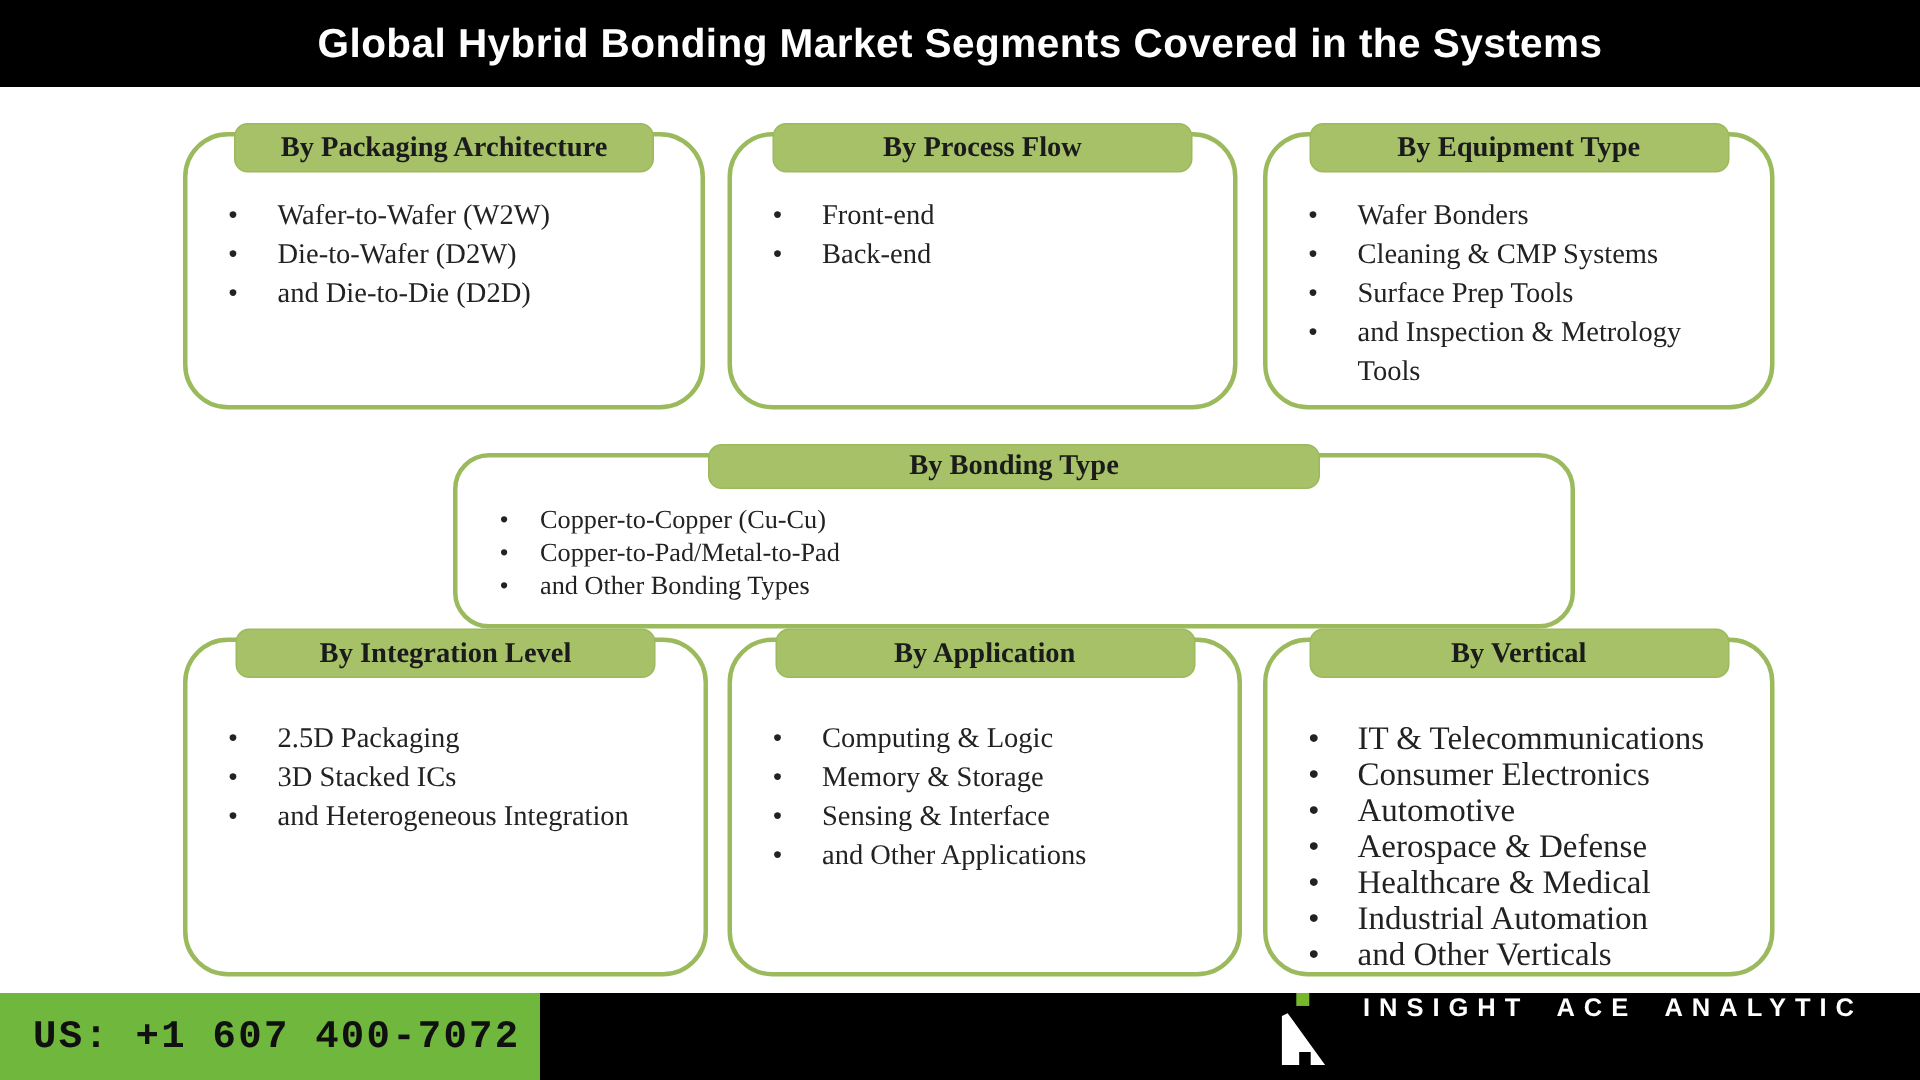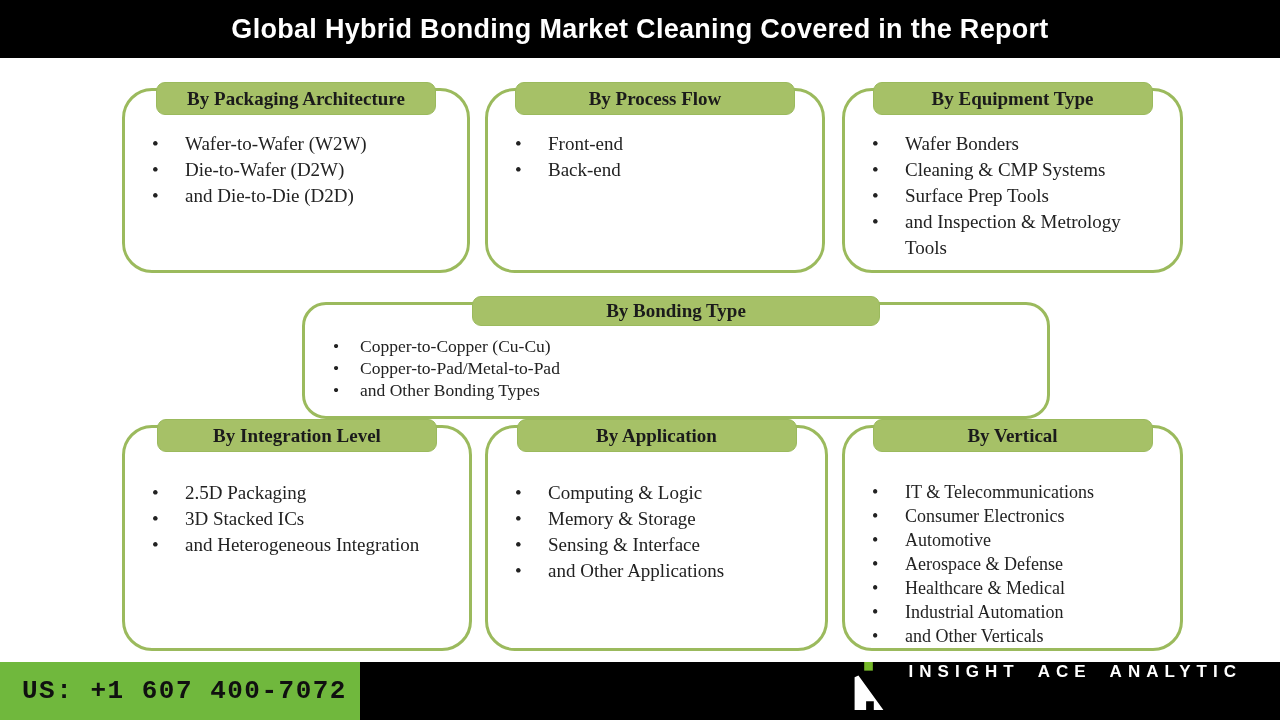--- a/index.html
+++ b/index.html
@@ -67,21 +67,21 @@
   .b5{left:122px;top:425px;width:350px;height:226px;}
   .b6{left:485px;top:425px;width:343px;height:226px;}
   .b7{left:842px;top:425px;width:341px;height:226px;}
   .b3 li{padding-right:10px;}
   .b4 ul{padding-top:30px;}
   .b4 li{font-size:17.5px;line-height:22px;padding-left:55px;}
   .b4 li::before{left:28px;}
   .b5 ul,.b6 ul,.b7 ul{padding-top:52px;}
   .b5 li{padding-right:30px;}
   .b6 li{padding-right:50px;}
-  .b7 li{font-size:18px;line-height:24px;}
+  .b7 li{font-size:22px;line-height:24px;}
   
   .footerbar{
     position:absolute;left:0;top:662px;width:1280px;height:58px;
     background:var(--bar-black);
   }
   .phone{
     position:absolute;left:0;top:0;width:360px;height:58px;
     background:var(--footer-green);
     display:flex;align-items:center;padding-left:22px;
     font-weight:bold;font-size:26px;letter-spacing:1.5px;color:#101010;
@@ -97,21 +97,21 @@
     letter-spacing:6px;word-spacing:8px;white-space:nowrap;
     font-family:"Liberation Sans",sans-serif;
   }
 </style>
 </head>
 <body>
 
 <div class="stage">
 
   <header class="titlebar">
-    <h1>Global Hybrid Bonding Market Cleaning Covered in the Report</h1>
+    <h1>Global Hybrid Bonding Market Segments Covered in the Systems</h1>
   </header>
 
   <main>
 
     <section class="seg b1">
       <div class="tab w-std">
         <span>By Packaging Architecture</span>
       </div>
       <ul>
           <li>Wafer-to-Wafer (W2W)</li>

